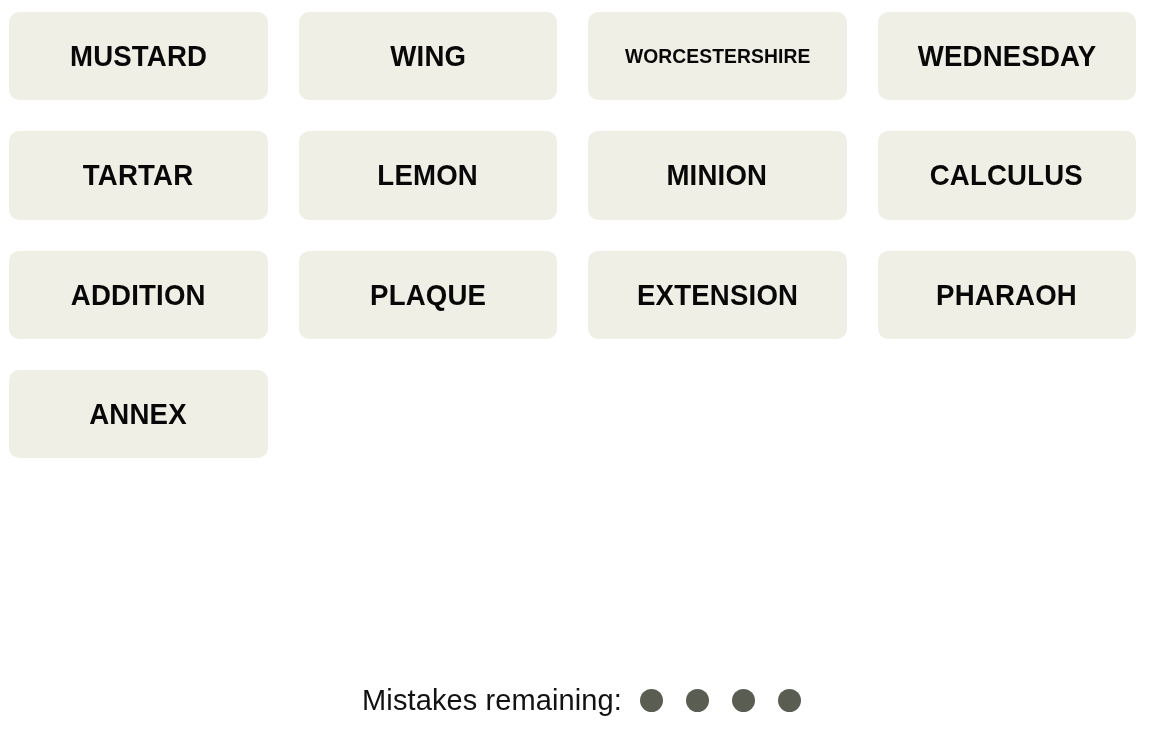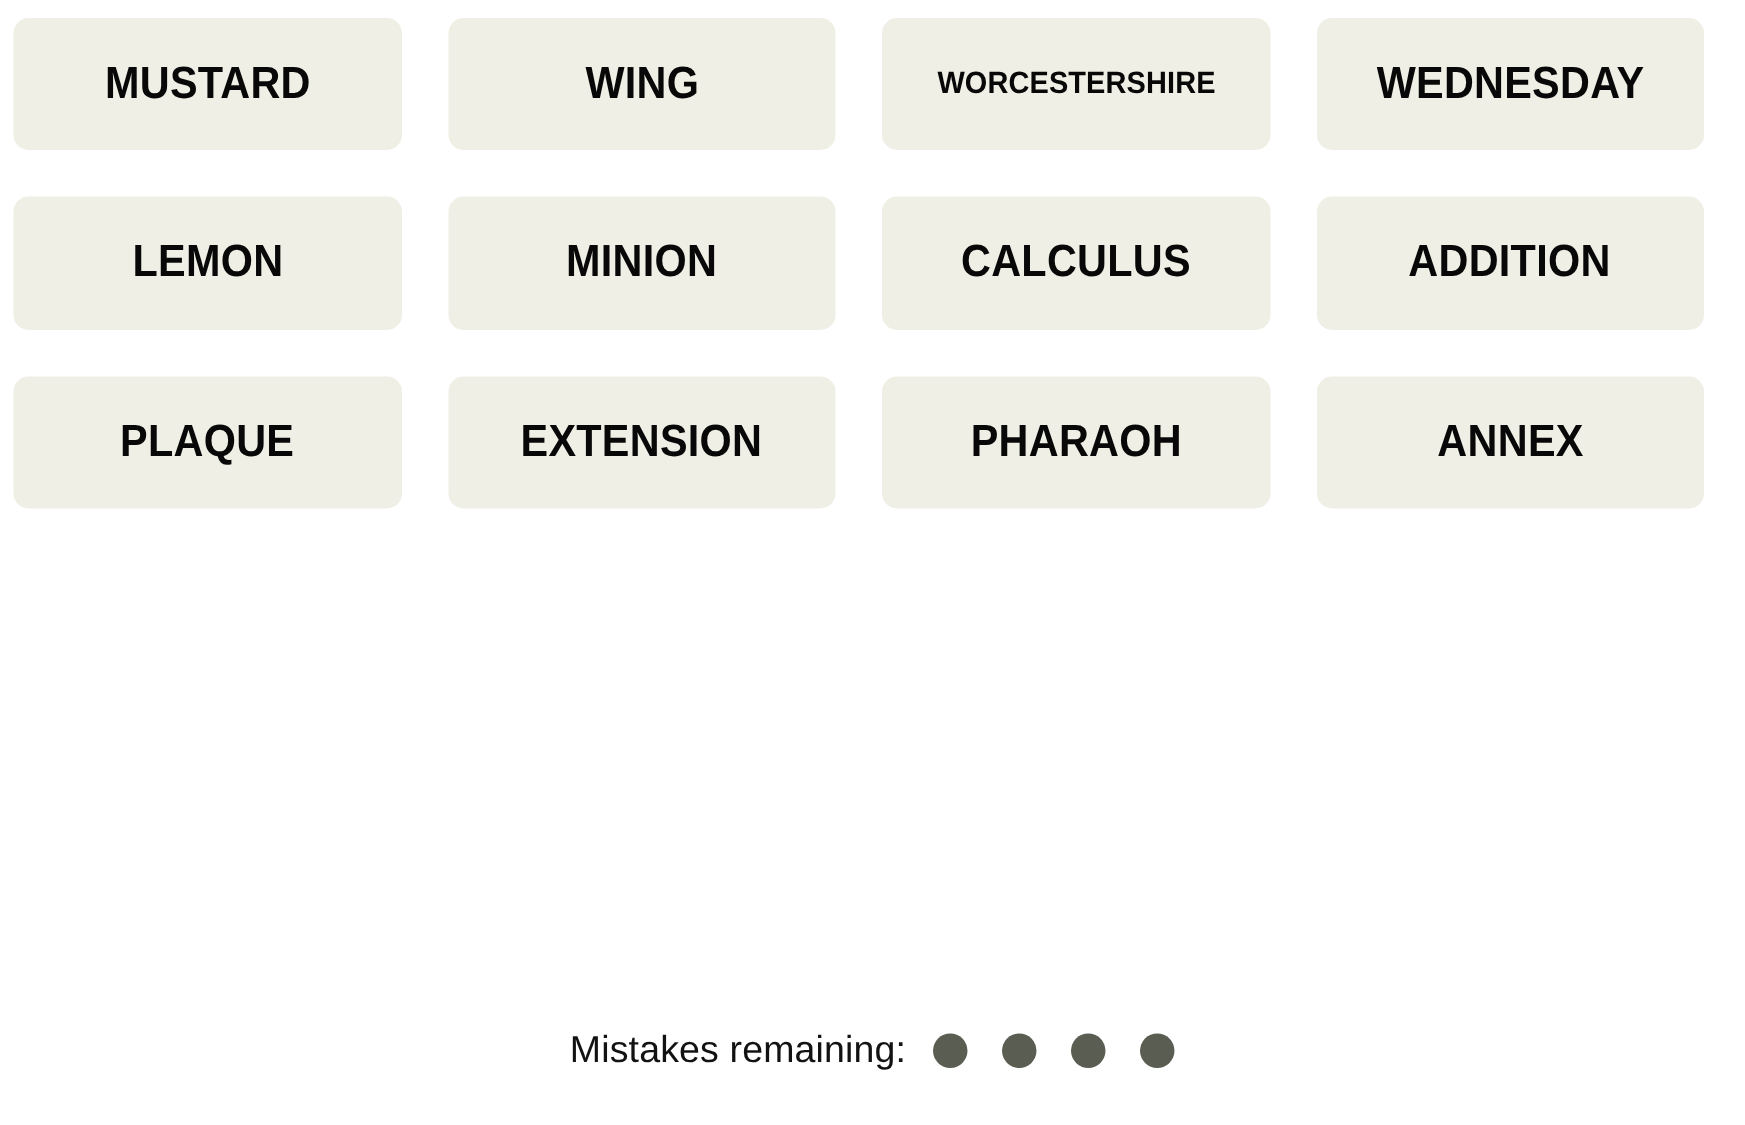--- a/index.html
+++ b/index.html
@@ -81,21 +81,21 @@
     width: 1163px;
     height: 40px;
     display: flex;
     align-items: center;
     justify-content: center;
     gap: 14px;
   }
 
   #mistakes-label {
     font-family: "Liberation Sans", sans-serif;
-    font-size: 25px;
+    font-size: 29px;
     font-weight: normal;
     color: #121212;
     letter-spacing: 0.1px;
     line-height: 1;
     white-space: nowrap;
   }
 
   #mistake-dots {
     display: flex;
     align-items: center;
@@ -123,20 +123,23 @@
       <div class="tile">
         <span class="tile-label">WING</span>
       </div>
       <div class="tile">
         <span class="tile-label size-small">WORCESTERSHIRE</span>
       </div>
       <div class="tile">
         <span class="tile-label">WEDNESDAY</span>
       </div>
       <div class="tile">
+        <span class="tile-label">TARTAR</span>
+      </div>
+      <div class="tile">
         <span class="tile-label">LEMON</span>
       </div>
       <div class="tile">
         <span class="tile-label">MINION</span>
       </div>
       <div class="tile">
         <span class="tile-label">CALCULUS</span>
       </div>
       <div class="tile">
         <span class="tile-label">ADDITION</span>

